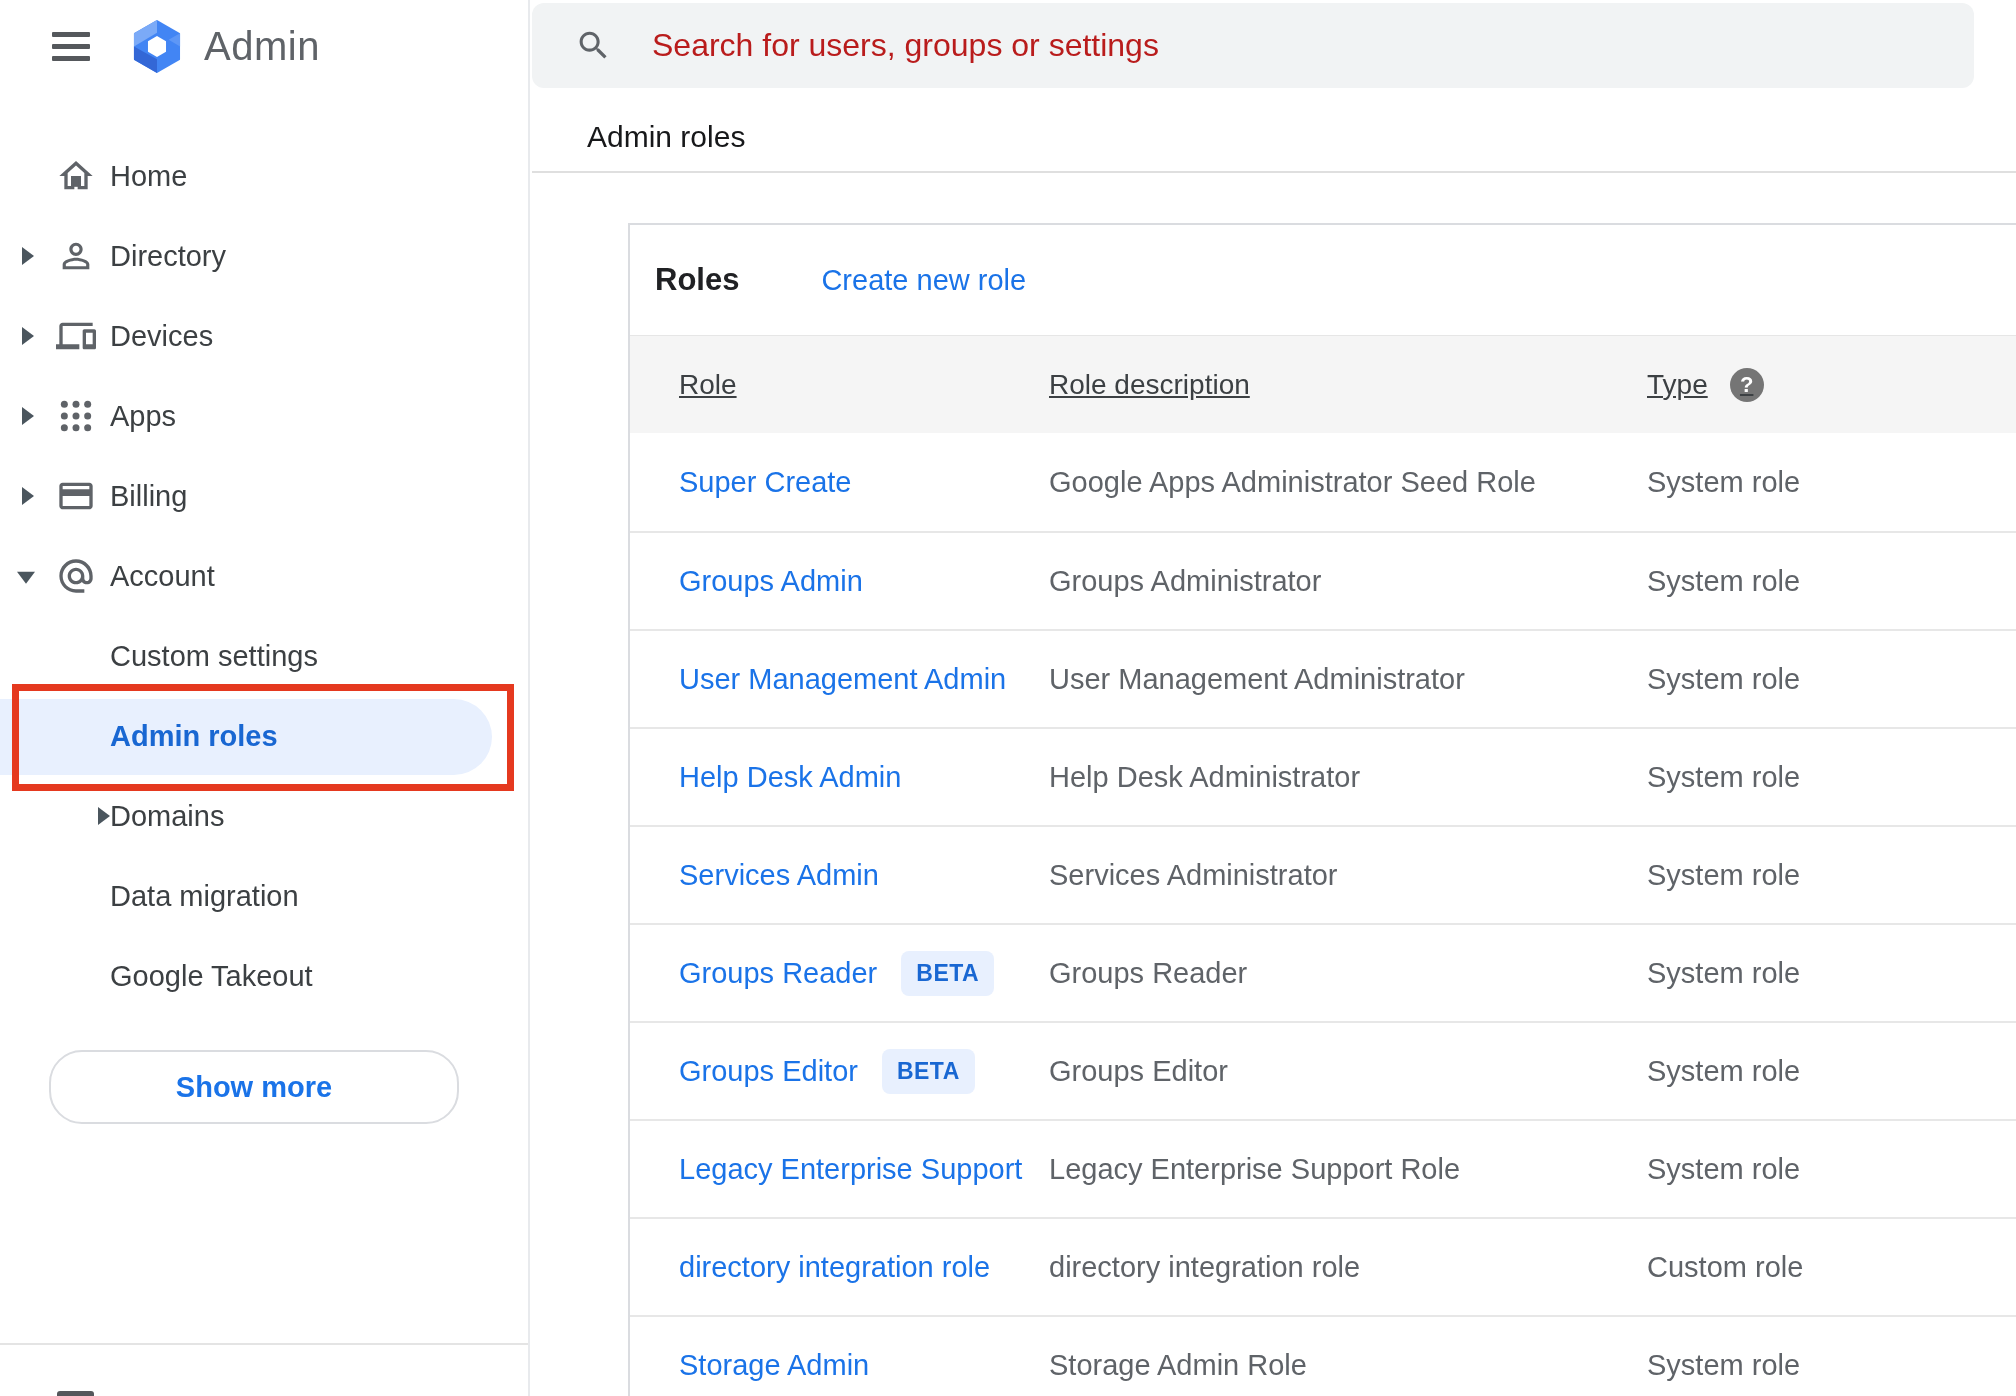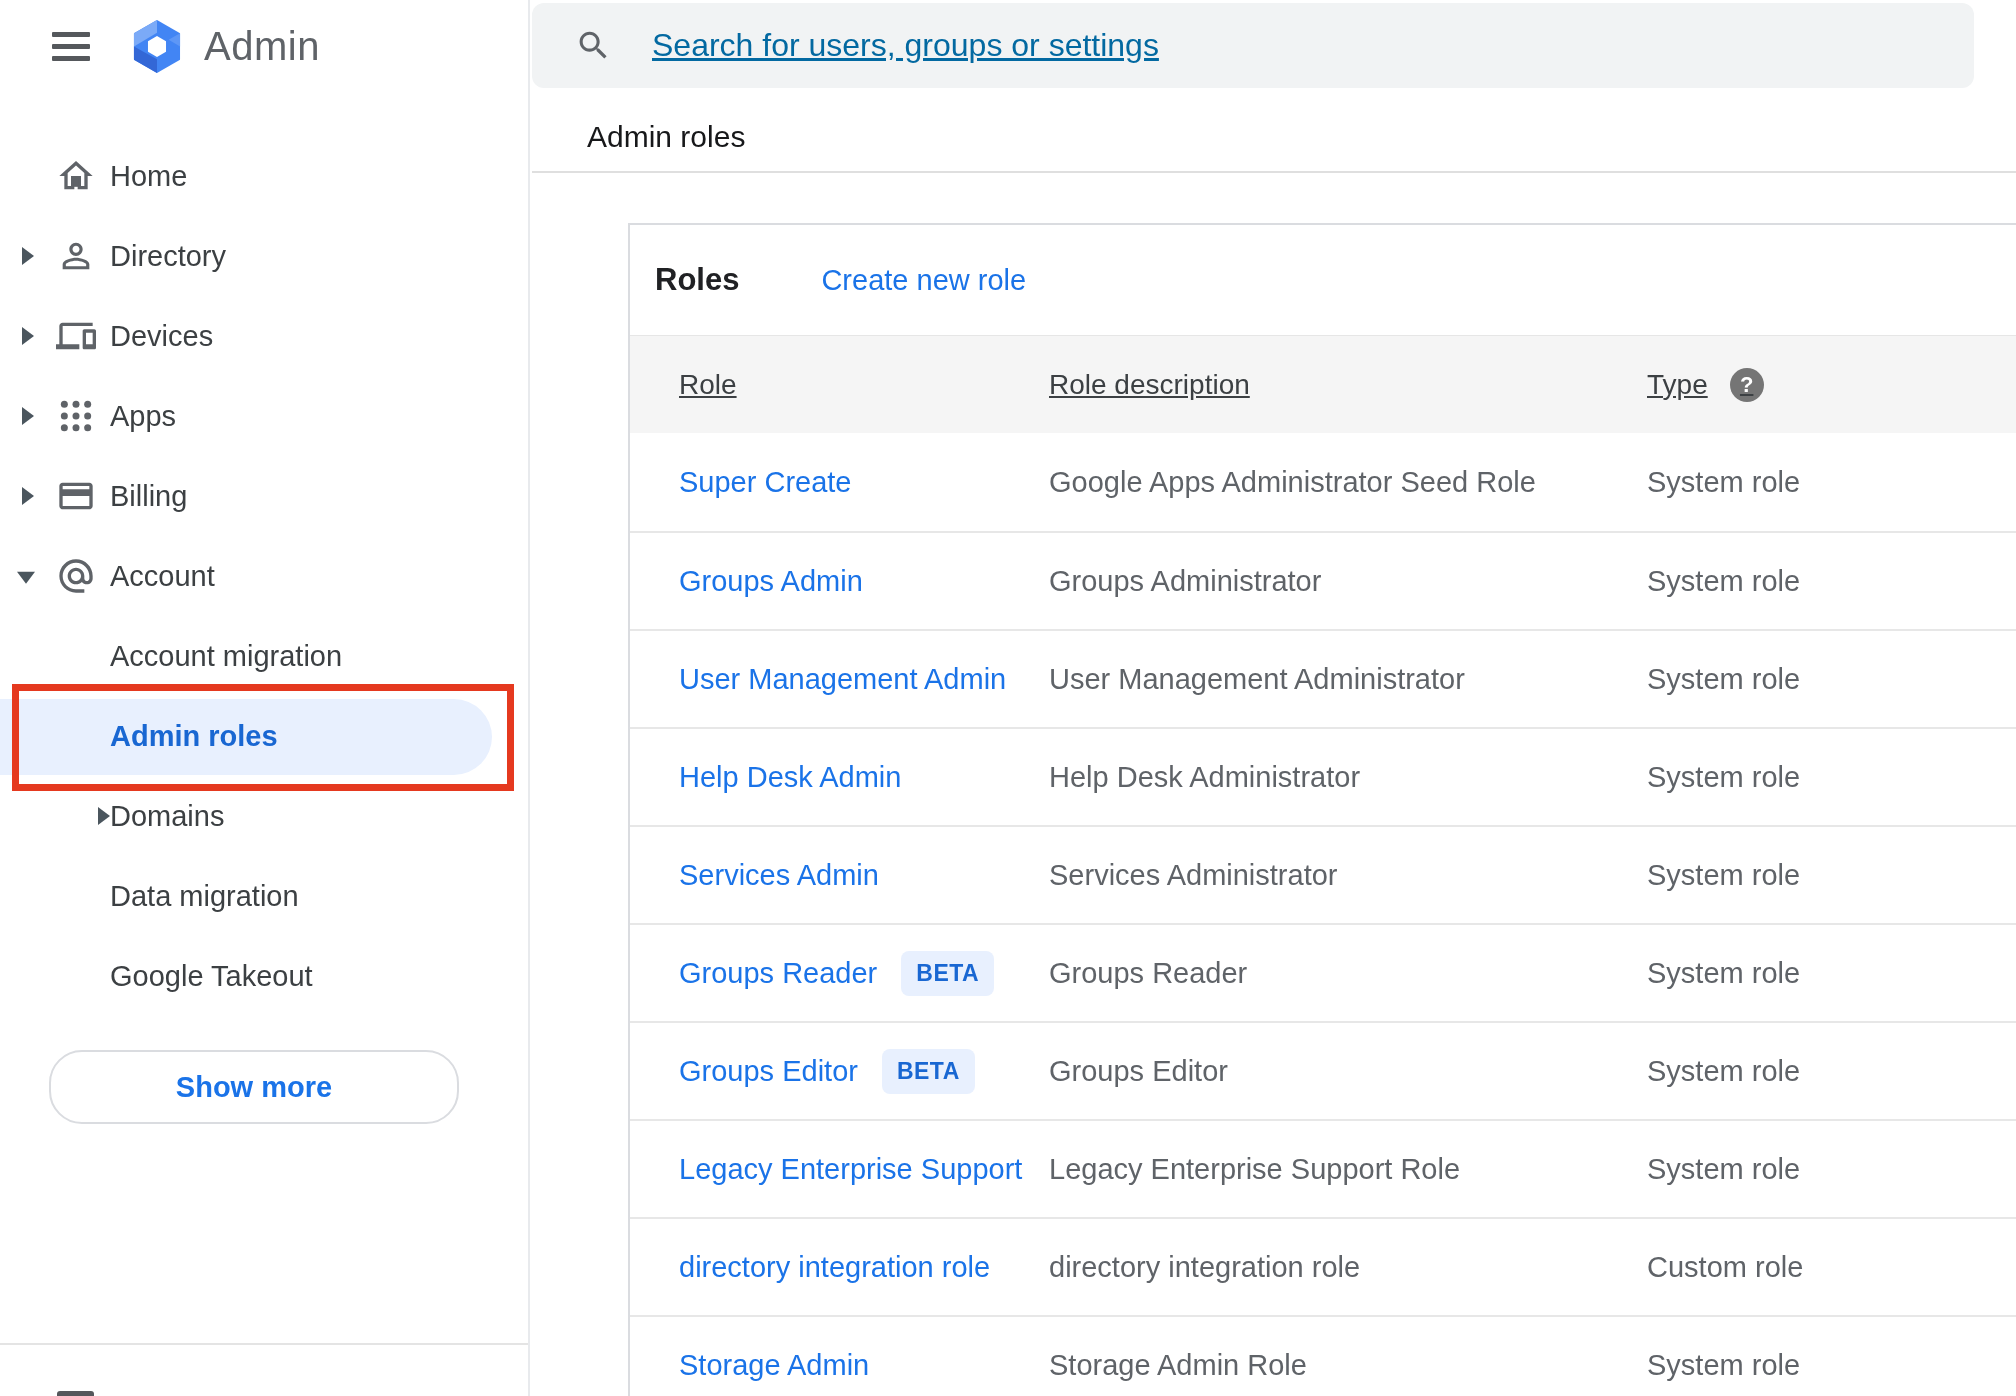--- a/index.html
+++ b/index.html
@@ -50,21 +50,21 @@
     background:#fff;color:var(--accent-blue);font-size:29px;font-weight:700;
     font-family:"Liberation Sans",sans-serif;display:flex;align-items:center;justify-content:center;cursor:pointer;}
   .sidebar-divider{position:absolute;left:0;top:1343px;width:528px;height:2px;background:#e4e4e4;}
   .partial-icon{position:absolute;left:57px;top:1391px;width:37px;height:6px;background:#55585c;border-radius:3px 3px 0 0;}
   
   .main{position:absolute;left:530px;top:0;right:0;height:1396px;}
   .search-bar{position:absolute;left:2px;top:3px;width:1442px;height:85px;background:#f1f3f4;
     border-radius:12px;display:flex;align-items:center;cursor:text;}
   .search-icon{margin-left:43px;display:flex;align-items:center;}
   .search-icon svg{width:37px;height:37px;fill:var(--icon-gray);}
-  .search-placeholder{margin-left:40px;font-size:32px;color:#0369a1;text-decoration:underline;}
+  .search-placeholder{margin-left:40px;font-size:32px;color:#b91c1c;}
   .breadcrumb{position:absolute;left:57px;top:120px;font-size:30px;color:#17181a;}
   .title-divider{position:absolute;left:2px;right:0;top:171px;height:2px;background:#dfdfdf;}
   .card{position:absolute;left:98px;top:223px;right:0;
     border-top:2px solid #dadce0;border-left:2px solid #dadce0;background:#fff;}
   .card-header{height:110px;display:flex;align-items:center;padding-left:25px;}
   .roles-title{font-size:31px;font-weight:700;color:#202124;}
   .create-link{margin-left:82px;font-size:29px;color:var(--accent-blue);text-decoration:none;cursor:pointer;}
   .grid-cols{display:grid;grid-template-columns:370px 598px 1fr;align-items:center;padding-left:49px;}
   .table-head{height:98px;background:var(--header-band);border-top:1px solid #e6e6e6;
     color:var(--label-gray);font-size:28px;text-decoration:underline;}
@@ -162,21 +162,21 @@
       <span class="arrow down"></span>
       <span class="nav-icon">
         <svg viewBox="0 0 24 24">
             <path d="M12 2C6.48 2 2 6.48 2 12s4.48 10 10 10h5v-2h-5c-4.34 0-8-3.66-8-8s3.66-8 8-8 8 3.66 8 8v1.43c0 .79-.71 1.57-1.5 1.57s-1.5-.78-1.5-1.57V12c0-2.76-2.24-5-5-5s-5 2.24-5 5 2.24 5 5 5c1.38 0 2.64-.56 3.54-1.47.65.89 1.77 1.47 2.96 1.47 1.97 0 3.5-1.6 3.5-3.57V12c0-5.52-4.48-10-10-10zm0 13c-1.66 0-3-1.34-3-3s1.34-3 3-3 3 1.34 3 3-1.34 3-3 3z"></path>
           </svg>
       </span>
       <span class="nav-label">Account</span>
     </div>
 
     <div class="nav-item sub">
-      <span class="nav-label">Account migration</span>
+      <span class="nav-label">Custom settings</span>
     </div>
 
     <div class="nav-item sub selected">
       <span class="pill"></span>
       <span class="nav-label">Admin roles</span>
     </div>
 
     <div class="nav-item sub">
       <span class="arrow right indented"></span>
       <span class="nav-label">Domains</span>

